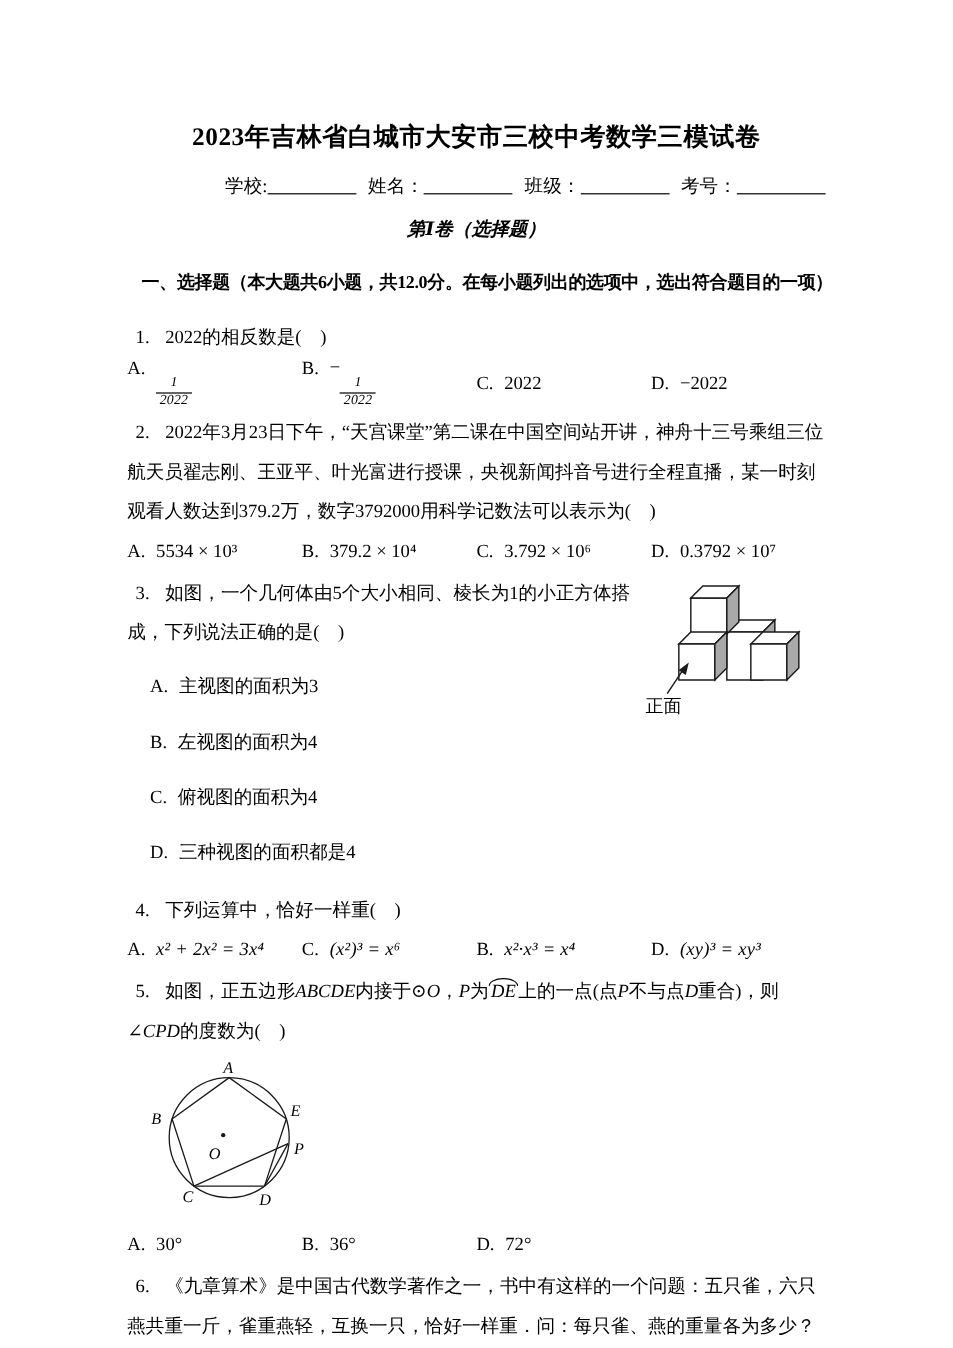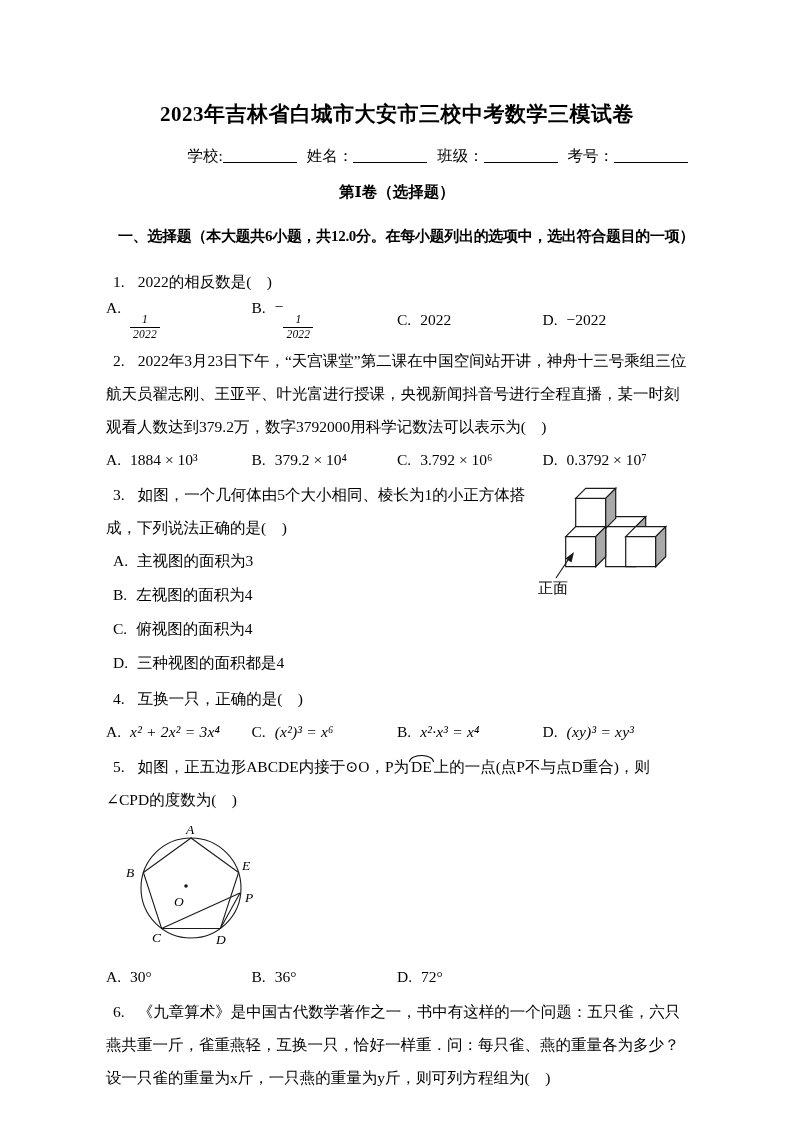--- a/index.html
+++ b/index.html
@@ -9,30 +9,30 @@
     font-size:15.5px;
   }
   .page{padding:100px 106px 0 106px;}
   .title{
     font-size:21px;font-weight:bold;text-align:center;
     margin:0 0 16px 0;letter-spacing:0.5px;white-space:nowrap;
   }
   .fillline{text-align:right;white-space:nowrap;margin:0 0 8px 0;line-height:24px;}
   .kv{margin-left:6px;}
   .blank{display:inline-block;width:74px;height:16px;border-bottom:1px solid #000;vertical-align:-2px;}
-  .sec{text-align:center;font-weight:bold;line-height:32px;margin:0;}
+  .sec{text-align:center;font-weight:bold;line-height:32px;margin:0;font-style:italic;}
   .part{font-weight:bold;line-height:33px;margin:12px;font-size:15px;letter-spacing:-0.3px;white-space:nowrap;}
   p.stem{line-height:33px;margin:0;text-indent:7px;}
   .qnum{margin-right:13px;}
   .opts4{display:flex;line-height:33px;margin:0;}
   .opts4 .opt{flex:0 0 25%;}
   .opts4.frow{align-items:center;height:44px;line-height:normal;}
   .olabel{margin-right:9px;}
-  .optline{line-height:34px;margin:0;text-indent:7px;}
-  .mi{}
+  .optline{line-height:34px;margin:12px;text-indent:7px;}
+  .mi{font-style:italic;}
   .math{font-style:italic;letter-spacing:0.2px;}
   .frac{display:inline-flex;flex-direction:column;align-items:center;
         vertical-align:-10px;font-size:11.5px;line-height:1.2;}
   .frac .den{border-top:1px solid #000;padding:0 3px;}
   .fsign{vertical-align:1px;}
   .overarc{position:relative;padding:0 2px;}
   .overarc::before{
     content:"";position:absolute;left:0;right:0;top:-3px;height:6px;
     border:1px solid #000;border-bottom:none;border-radius:100% 100% 0 0/200% 200% 0 0;
   }
@@ -81,21 +81,21 @@
       </div>
       <div class="opt">
         <span class="olabel">D.</span><span>−2022</span>
       </div>
     </div>
   </div>
 
   <div class="qblock">
     <p class="stem"><span class="qnum">2.</span><span>2022年3月23日下午，“天宫课堂”第二课在中国空间站开讲，神舟十三号乘组三位航天员翟志刚、王亚平、叶光富进行授课，央视新闻抖音号进行全程直播，某一时刻观看人数达到379.2万，数字3792000用科学记数法可以表示为(　)</span></p>
     <div class="opts4">
-      <div class="opt"><span class="olabel">A.</span><span>1884 × 10³</span></div>
+      <div class="opt"><span class="olabel">A.</span><span>5534 × 10³</span></div>
       <div class="opt"><span class="olabel">B.</span><span>379.2 × 10⁴</span></div>
       <div class="opt"><span class="olabel">C.</span><span>3.792 × 10⁶</span></div>
       <div class="opt"><span class="olabel">D.</span><span>0.3792 × 10⁷</span></div>
     </div>
   </div>
 
   <div class="qblock">
     <div class="fig-cubes">
       <svg width="152" height="120" viewBox="0 0 152 120">
         <g stroke="#1a1a1a" stroke-width="1.2" stroke-linejoin="miter">
@@ -124,21 +124,21 @@
     </div>
     <p class="stem"><span class="qnum">3.</span><span>如图，一个几何体由5个大小相同、棱长为1的小正方体搭成，下列说法正确的是(　)</span></p>
     <p class="optline"><span class="olabel">A.</span><span>主视图的面积为3</span></p>
     <p class="optline"><span class="olabel">B.</span><span>左视图的面积为4</span></p>
     <p class="optline"><span class="olabel">C.</span><span>俯视图的面积为4</span></p>
     <p class="optline"><span class="olabel">D.</span><span>三种视图的面积都是4</span></p>
     <div class="clear"></div>
   </div>
 
   <div class="qblock">
-    <p class="stem"><span class="qnum">4.</span><span>互换一只，正确的是(　)</span></p>
+    <p class="stem"><span class="qnum">4.</span><span>下列运算中，恰好一样重(　)</span></p>
     <div class="opts4">
       <div class="opt"><span class="olabel">A.</span><span class="math">x² + 2x² = 3x⁴</span></div>
       <div class="opt"><span class="olabel">C.</span><span class="math">(x²)³ = x⁶</span></div>
       <div class="opt"><span class="olabel">B.</span><span class="math">x²·x³ = x⁴</span></div>
       <div class="opt"><span class="olabel">D.</span><span class="math">(xy)³ = xy³</span></div>
     </div>
   </div>
 
   <div class="qblock">
     <p class="stem"><span class="qnum">5.</span><span><span>如图，正五边形</span><span class="mi">ABCDE</span><span>内接于⊙</span><span class="mi">O</span><span>，</span><span class="mi">P</span><span>为</span><span class="mi overarc">DE</span><span>上的一点(点</span><span class="mi">P</span><span>不与点</span><span class="mi">D</span><span>重合)，则∠</span><span class="mi">CPD</span><span>的度数为(　)</span></span></p>

